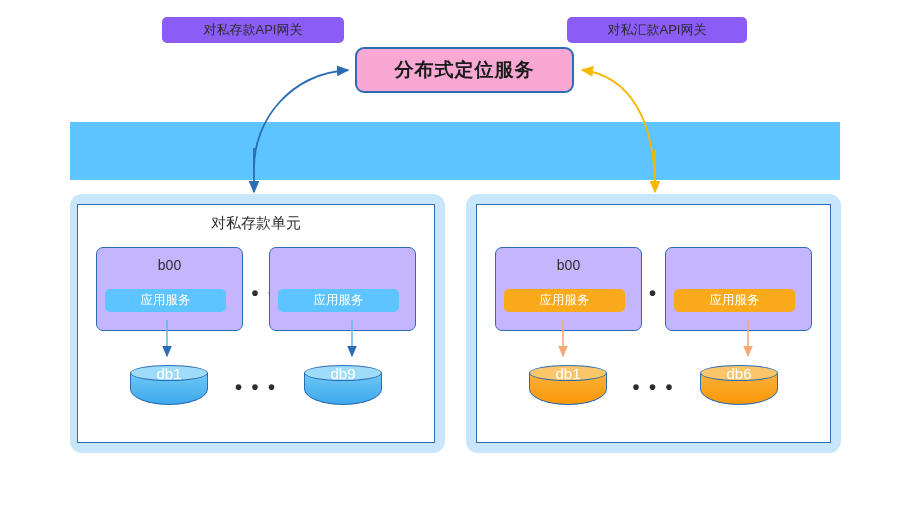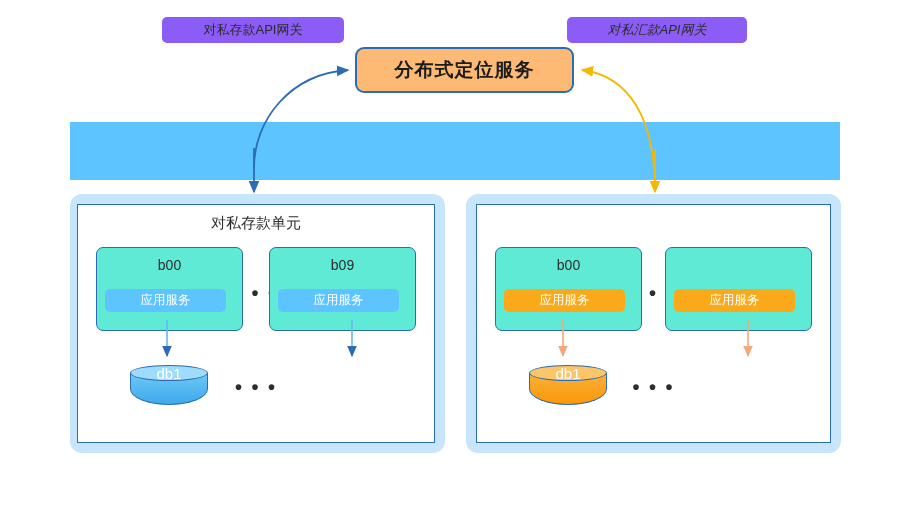--- a/index.html
+++ b/index.html
@@ -27,21 +27,21 @@
     z-index: 5;
   }
 
   
   .central-box {
     position: absolute;
     left: 355px;
     top: 47px;
     width: 219px;
     height: 46px;
-    background: #fdba74;
+    background: #f9a8d4;
     border: 2px solid #2b6cb5;
     border-radius: 9px;
     display: flex;
     align-items: center;
     justify-content: center;
     box-sizing: border-box;
     z-index: 6;
   }
   .central-box .label {
     font-size: 19px;
@@ -69,21 +69,21 @@
     display: flex;
     align-items: center;
     justify-content: center;
     z-index: 4;
   }
   .gateway-pill .label {
     font-size: 13px;
     color: #2d2d2d;
   }
   #gw-left  { left: 162px; width: 182px; }
-  #gw-right { left: 567px; width: 180px; font-style: italic; }
+  #gw-right { left: 567px; width: 180px; }
 
   
   .unit-outer {
     position: absolute;
     top: 194px;
     width: 375px;
     height: 259px;
     background: #c7e6fb;
     border-radius: 12px;
     box-sizing: border-box;
@@ -110,21 +110,21 @@
     font-size: 15px;
     color: #2d2d2d;
   }
 
   
   .node-box {
     position: absolute;
     top: 42px;
     width: 147px;
     height: 84px;
-    background: #5eead4;
+    background: #c4b5fd;
     border: 1.6px solid #2b6cb5;
     border-radius: 7px;
     box-sizing: border-box;
     z-index: 3;
   }
   .node-box.left-slot  { left: 18px; }
   .node-box.right-slot { right: 18px; }
 
   .node-name {
     position: absolute;
@@ -266,34 +266,38 @@
       <div class="node-box left-slot">
         <div class="node-name">b00</div>
         <div class="service-pill pill-blue">
           <span class="label">应用服务</span>
         </div>
       </div>
 
       <div class="ellipsis nodes-row">• • •</div>
 
       <div class="node-box right-slot">
-        <div class="node-name">b09</div>
         <div class="service-pill pill-blue">
           <span class="label">应用服务</span>
         </div>
       </div>
 
       <div class="db db-blue left-slot">
         <div class="body"></div>
         <div class="top"></div>
         <div class="name">db1</div>
       </div>
 
       <div class="ellipsis db-row">• • •</div>
 
+      <div class="db db-blue right-slot">
+        <div class="body"></div>
+        <div class="top"></div>
+        <div class="name">db9</div>
+      </div>
 
     </div>
   </div>
 
   <div class="unit-outer" id="unit-outer-right">
     <div class="unit-inner">
 
 
       <div class="node-box left-slot">
         <div class="node-name">b00</div>
@@ -311,17 +315,22 @@
       </div>
 
       <div class="db db-orange left-slot">
         <div class="body"></div>
         <div class="top"></div>
         <div class="name">db1</div>
       </div>
 
       <div class="ellipsis db-row">• • •</div>
 
+      <div class="db db-orange right-slot">
+        <div class="body"></div>
+        <div class="top"></div>
+        <div class="name">db6</div>
+      </div>
 
     </div>
   </div>
 
 </div>
 
 </body></html>

